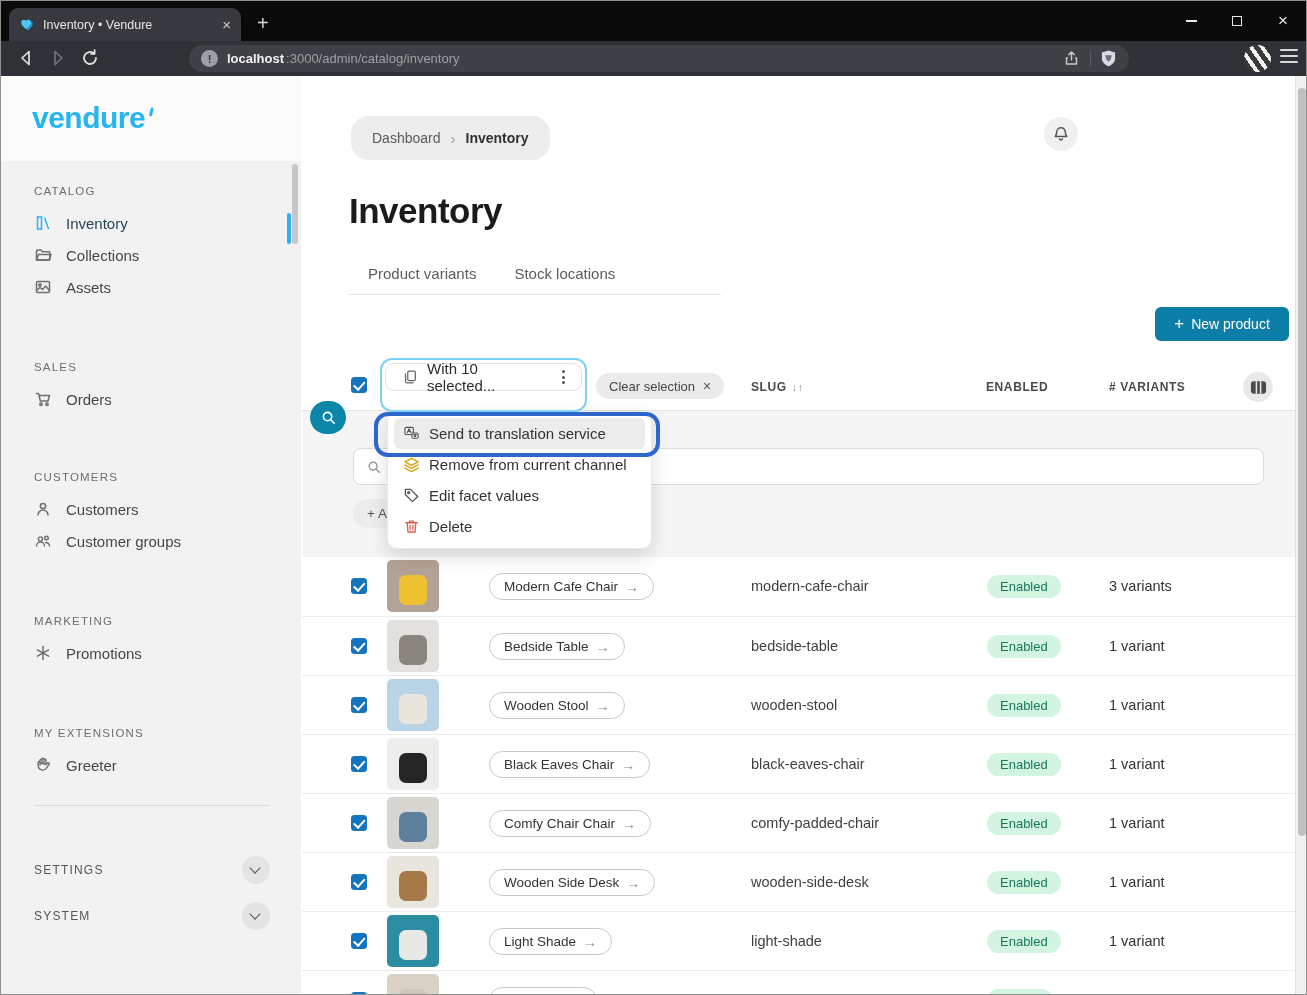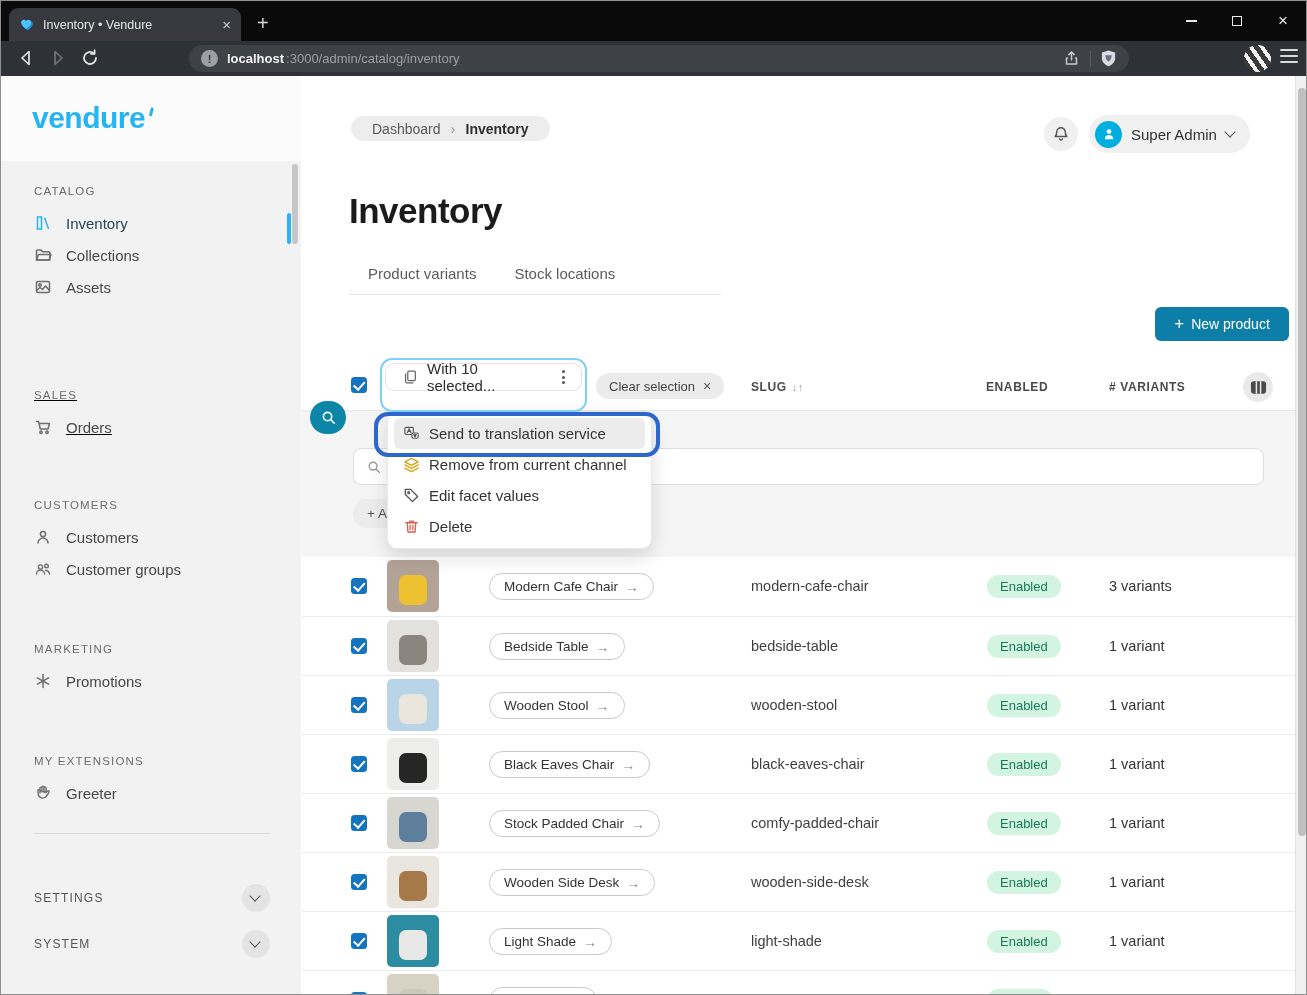--- a/index.html
+++ b/index.html
@@ -49,21 +49,21 @@
   .side-div { width:236px; height:1px; background:#dcdcdc; margin:24px 0 0 0; }
   .coll-row { display:flex; align-items:center; justify-content:space-between; width:236px; height:30px; }
   .coll-label { font-size:12px; letter-spacing:1.2px; color:#555; }
   .chev-circle { width:28px; height:28px; border-radius:50%; background:#e4e4e4; position:relative; }
   .chev { width:8px; height:8px; border-right:1.8px solid #555; border-bottom:1.8px solid #555;
           transform:rotate(45deg); position:absolute; left:9px; top:8px; }
   .side-indicator { position:absolute; left:286px; top:137px; width:3.5px; height:31px; background:#2fb0f0; border-radius:2px; }
   .side-scroll { position:absolute; left:291px; top:88px; width:6px; height:80px; background:#c6c6c6; border-radius:3px; }
 
   
-  .crumb { position:absolute; left:350px; top:115px; height:25px; background:#ededee; border-radius:18px;
+  .crumb { position:absolute; left:350px; top:115px; height:44px; background:#ededee; border-radius:18px;
            display:flex; align-items:center; gap:10px; padding:0 21px; font-size:14px; }
   .crumb .home { color:#5a5a5a; }
   .crumb .sep { color:#9a9a9a; font-size:15px; }
   .crumb .cur { color:#303030; font-weight:600; }
   .bell-btn { position:absolute; left:1043px; top:116px; width:34px; height:34px; border-radius:50%;
               background:#f0f0f1; display:flex; align-items:center; justify-content:center; color:#555; }
   .user-pill { position:absolute; left:1088px; top:114px; height:38px; background:#f0f0f1; border-radius:19px;
                display:flex; align-items:center; gap:9px; padding:0 16px 0 6px; }
   .user-avatar { width:27px; height:27px; border-radius:50%; background:#00aee0; display:flex; align-items:center; justify-content:center; }
   .user-name { font-size:15px; color:#333; }
@@ -246,21 +246,21 @@
               <svg width="18" height="18" viewBox="0 0 18 18" fill="none" stroke="currentColor" stroke-width="1.5" stroke-linecap="round" stroke-linejoin="round">
                 <rect x="2.5" y="3.5" width="13" height="11" rx="1.5"></rect>
                 <circle cx="6" cy="7" r="1.2"></circle>
                 <path d="M2.5 12.5 l3.5-3 2.5 2 3-3.5 4 4.5"></path>
               </svg>
             </span>
           <span>Assets</span>
         </div>
       </div>
 
-      <div style="margin-top:86px;text-decoration:underline;">
+      <div style="margin-top:58px;">
         <div class="nav-h">SALES</div>
         <div class="nav-item">
           <span class="nav-ico">
               <svg width="18" height="18" viewBox="0 0 18 18" fill="none" stroke="currentColor" stroke-width="1.5" stroke-linecap="round" stroke-linejoin="round">
                 <path d="M2.5 3.5 h2 l.6 2 m0 0 h10.4 l-1.5 5.5 H6.3 Z"></path>
                 <circle cx="7" cy="14.2" r="1.2"></circle>
                 <circle cx="13" cy="14.2" r="1.2"></circle>
               </svg>
             </span>
           <span>Orders</span>
@@ -342,30 +342,20 @@
     <span class="sep">›</span>
     <span class="cur">Inventory</span>
   </div>
   <div class="bell-btn">
     <span>
         <svg width="18" height="18" viewBox="0 0 18 18" fill="none" stroke="#555" stroke-width="1.5" stroke-linecap="round" stroke-linejoin="round">
           <path d="M9 2.8 a4.3 4.3 0 0 1 4.3 4.3 c0 3 .9 3.9 1.5 4.5 H3.2 c.6-.6 1.5-1.5 1.5-4.5 A4.3 4.3 0 0 1 9 2.8 Z"></path>
           <path d="M7.6 14 a1.5 1.5 0 0 0 2.8 0"></path>
         </svg>
       </span>
-  </div>
-  <div class="user-pill">
-    <span class="user-avatar">
-        <svg width="16" height="16" viewBox="0 0 18 18">
-          <circle cx="9" cy="6.3" r="2.7" fill="#fff"></circle>
-          <path d="M4.2 15 a4.8 4.8 0 0 1 9.6 0 Z" fill="#fff"></path>
-        </svg>
-      </span>
-    <span class="user-name">Super Admin</span>
-    <span class="user-chev"></span>
   </div>
 
   <div class="page-title">Inventory</div>
 
   <div class="tabs">
     <div class="tab">Product variants</div>
     <div class="tab">Stock locations</div>
   </div>
 
   <button class="newprod">
@@ -520,21 +510,21 @@
         </span>
       <span class="slug">black-eaves-chair</span>
       <span class="badge">Enabled</span>
       <span class="variants">1 variant</span>
     </div>
 
     <div class="prow">
       <span class="checkbox"></span>
       <span class="thumb" style="--bg: #d8d6d0; --fg: #5d7f9c;"></span>
       <span class="name-pill">
-          <span>Stock Padded Chair</span>
+          <span>Comfy Chair Chair</span>
           <span class="arr">→</span>
         </span>
       <span class="slug">comfy-padded-chair</span>
       <span class="badge">Enabled</span>
       <span class="variants">1 variant</span>
     </div>
 
     <div class="prow">
       <span class="checkbox"></span>
       <span class="thumb" style="--bg: #e9e6e0; --fg: #a67948;"></span>

